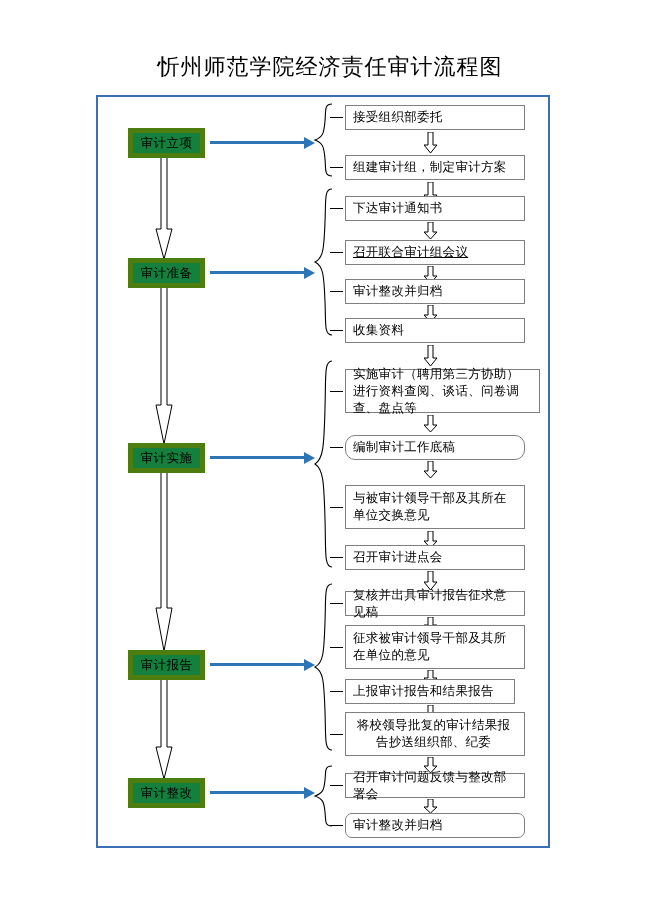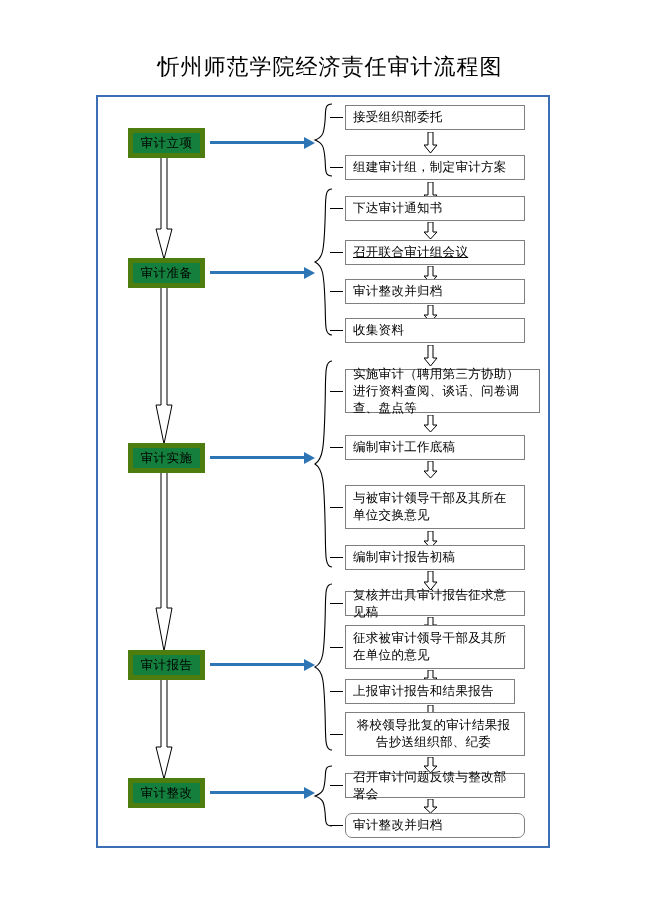--- a/index.html
+++ b/index.html
@@ -236,36 +236,36 @@
 </svg>
 
 <div class="dash" style="left:330px; top:391px;"></div>
 <div class="task-box" style="left:345px; top:369px; width:195px; height:44px;">
   <span class="tb-text">实施审计（聘用第三方协助）进行资料查阅、谈话、问卷调查、盘点等</span>
 </div>
 <svg class="down-arrow" style="left:424px; top:415px;" width="14" height="18">
   <polygon points="4,0 9,0 9,10 13,10 6.5,17 0,10 4,10" fill="#ffffff" stroke="#000000" stroke-width="1"></polygon>
 </svg>
 <div class="dash" style="left:330px; top:447px;"></div>
-<div class="task-box" style="left:345px; top:435px; width:180px; height:25px;">
+<div class="task-box" style="left:345px; top:435px; width:180px; height:25px;border-radius:10px;">
   <span class="tb-text">编制审计工作底稿</span>
 </div>
 <svg class="down-arrow" style="left:424px; top:461px;" width="14" height="18">
   <polygon points="4,0 9,0 9,10 13,10 6.5,17 0,10 4,10" fill="#ffffff" stroke="#000000" stroke-width="1"></polygon>
 </svg>
 <div class="dash" style="left:330px; top:507px;"></div>
 <div class="task-box" style="left:345px; top:485px; width:180px; height:44px;">
   <span class="tb-text">与被审计领导干部及其所在单位交换意见</span>
 </div>
 <svg class="down-arrow" style="left:424px; top:531px;" width="14" height="18">
   <polygon points="4,0 9,0 9,10 13,10 6.5,17 0,10 4,10" fill="#ffffff" stroke="#000000" stroke-width="1"></polygon>
 </svg>
 <div class="dash" style="left:330px; top:557px;"></div>
 <div class="task-box" style="left:345px; top:545px; width:180px; height:25px;">
-  <span class="tb-text">编制审计报告初稿</span>
+  <span class="tb-text">召开审计进点会</span>
 </div>
 <svg class="down-arrow" style="left:424px; top:571px;" width="14" height="20">
   <polygon points="4,0 9,0 9,11 13,11 6.5,19 0,11 4,11" fill="#ffffff" stroke="#000000" stroke-width="1"></polygon>
 </svg>
 
 <div class="dash" style="left:330px; top:603px;"></div>
 <div class="task-box" style="left:345px; top:591px; width:180px; height:25px;">
   <span class="tb-text">复核并出具审计报告征求意见稿</span>
 </div>
 <svg class="down-arrow" style="left:424px; top:617px;" width="14" height="15">

